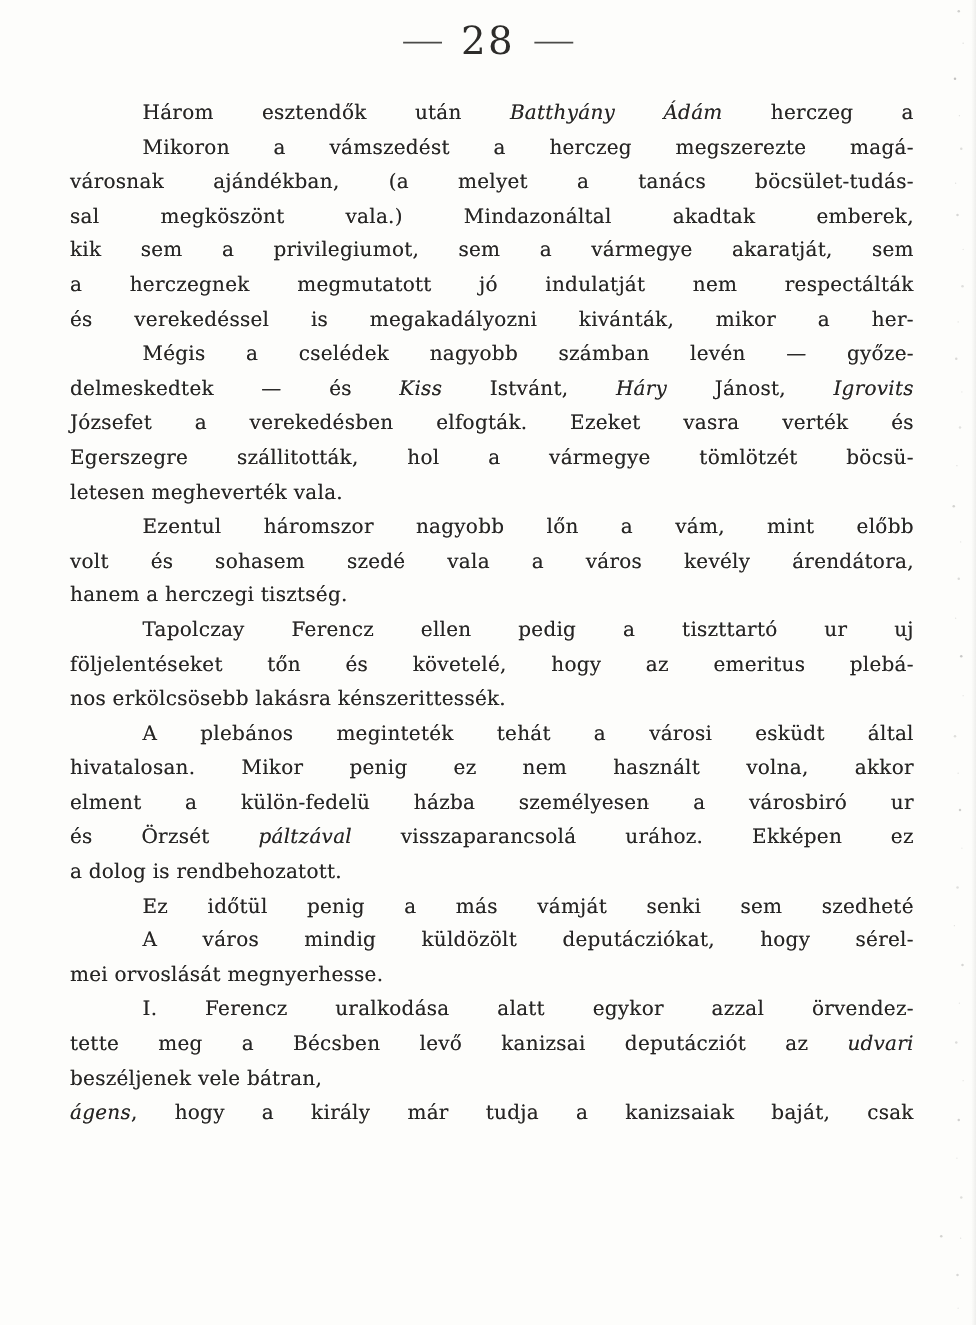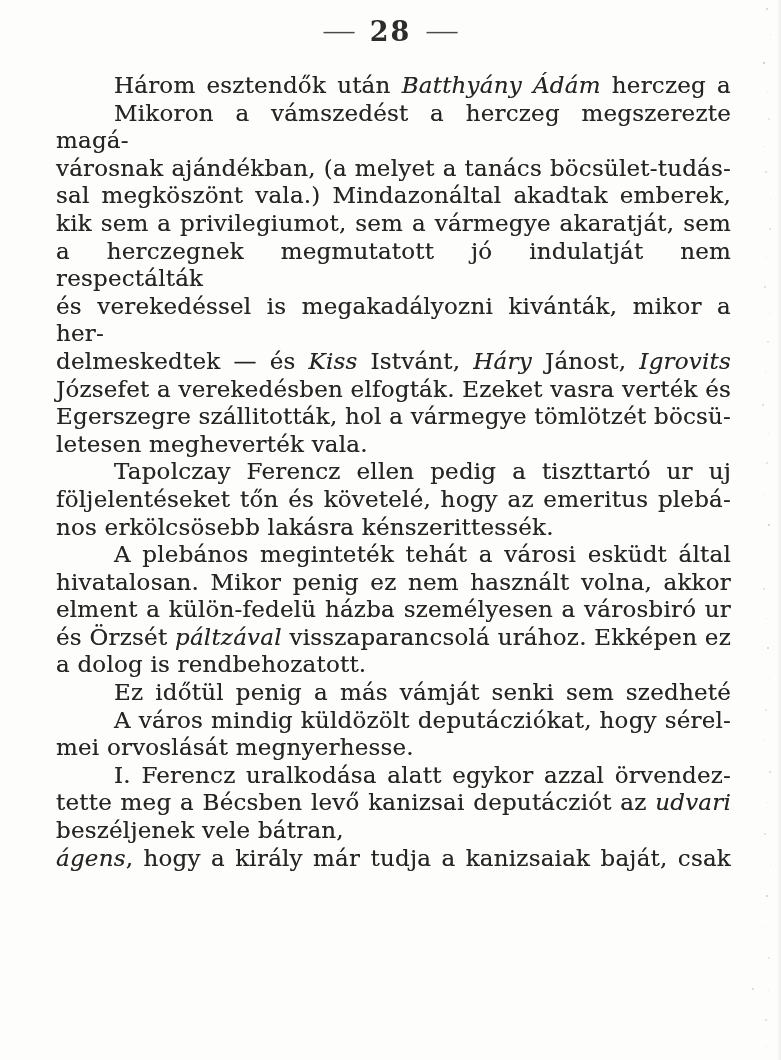--- a/index.html
+++ b/index.html
@@ -29,28 +29,27 @@
     gap: 20px;
     color: #2d2c2a;
   }
   .header .dash {
     font-size: 22px;
     transform: scaleX(1.55);
     opacity: 0.85;
     line-height: 1;
   }
   .header .pagenum {
-    font-size: 27px;
+    font-size: 31px;
     letter-spacing: 2px;
     line-height: 1;
-    font-weight: bold;
   }
   .body {
     padding: 27px 50px 0 56px;
-    font-size: 23px;
+    font-size: 16px;
     line-height: 27.6px;
     letter-spacing: 0.2px;
     text-shadow: 0 0 0.5px rgba(38,37,36,0.55);
   }
   .para { margin: 0; }
   .line {
     text-align: justify;
     text-align-last: justify;
     white-space: normal;
   }
@@ -124,24 +123,30 @@
       </div>
       <div class="para">
         <div class="line first"><span class="rm">Mikoron a vámszedést a herczeg megszerezte magá-</span></div>
         <div class="line"><span class="rm">városnak ajándékban, (a melyet a tanács böcsület-tudás-</span></div>
         <div class="line"><span class="rm">sal megköszönt vala.) Mindazonáltal akadtak emberek,</span></div>
         <div class="line"><span class="rm">kik sem a privilegiumot, sem a vármegye akaratját, sem</span></div>
         <div class="line"><span class="rm">a herczegnek megmutatott jó indulatját nem respectálták</span></div>
         <div class="line"><span class="rm">és verekedéssel is megakadályozni kivánták, mikor a her-</span></div>
       </div>
       <div class="para">
+        <div class="line first"><span class="rm">Mégis a cselédek nagyobb számban levén — győze-</span></div>
         <div class="line"><span class="rm">delmeskedtek — és </span><span class="em">Kiss</span><span class="rm"> Istvánt, </span><span class="em">Háry</span><span class="rm"> Jánost, </span><span class="em">Igrovits</span></div>
         <div class="line"><span class="rm">Józsefet a verekedésben elfogták. Ezeket vasra verték és</span></div>
         <div class="line"><span class="rm">Egerszegre szállitották, hol a vármegye tömlötzét böcsü-</span></div>
         <div class="line final"><span class="rm">letesen megheverték vala.</span></div>
+      </div>
+      <div class="para">
+        <div class="line first"><span class="rm">Ezentul háromszor nagyobb lőn a vám, mint előbb</span></div>
+        <div class="line"><span class="rm">volt és sohasem szedé vala a város kevély árendátora,</span></div>
+        <div class="line final"><span class="rm">hanem a herczegi tisztség.</span></div>
       </div>
       <div class="para">
         <div class="line first"><span class="rm">Tapolczay Ferencz ellen pedig a tiszttartó ur uj</span></div>
         <div class="line"><span class="rm">följelentéseket tőn és követelé, hogy az emeritus plebá-</span></div>
         <div class="line final"><span class="rm">nos erkölcsösebb lakásra kénszerittessék.</span></div>
       </div>
       <div class="para">
         <div class="line first"><span class="rm">A plebános meginteték tehát a városi esküdt által</span></div>
         <div class="line"><span class="rm">hivatalosan. Mikor penig ez nem használt volna, akkor</span></div>
         <div class="line"><span class="rm">elment a külön-fedelü házba személyesen a városbiró ur</span></div>

